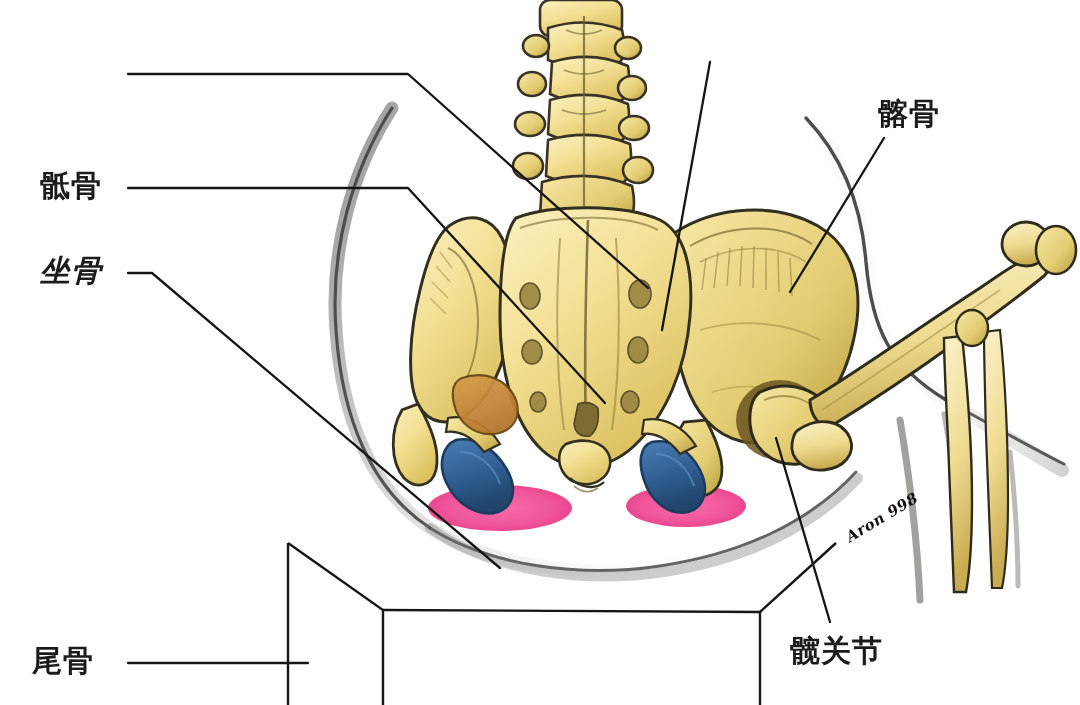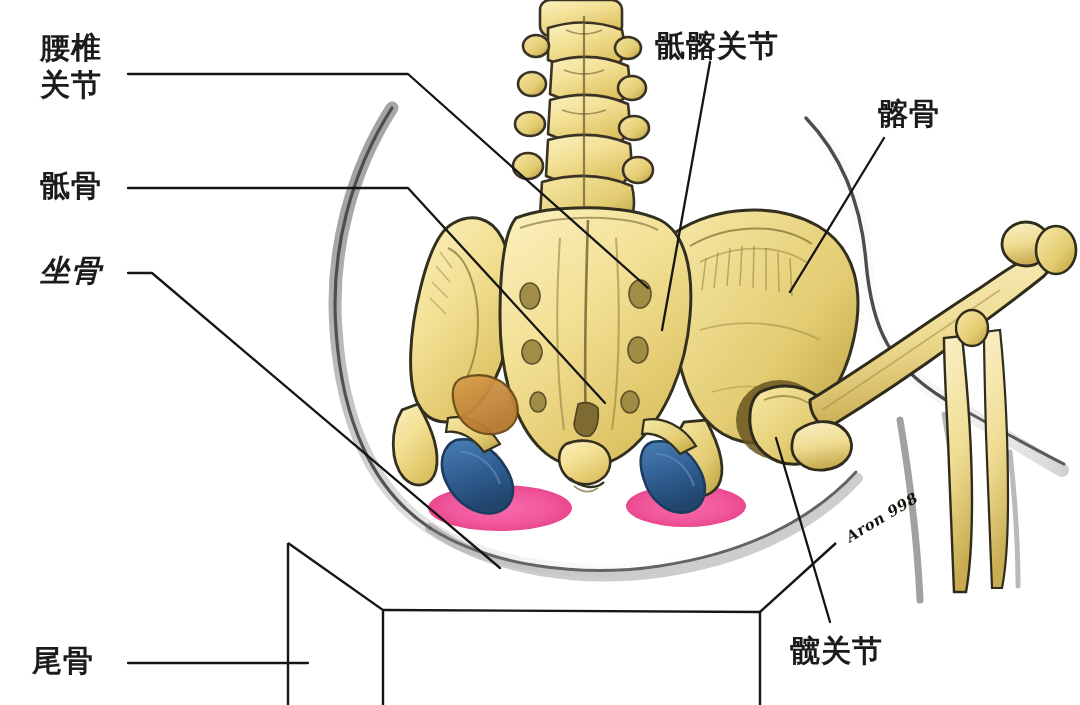--- a/index.html
+++ b/index.html
@@ -254,30 +254,27 @@
   <svg class="layer" viewBox="0 0 1080 705" fill="none" stroke="#151515" stroke-width="2.3" stroke-linecap="round" stroke-linejoin="round">
     <path d="M 128 74 L 408 74 L 648 288"></path>
     <path d="M 128 188 L 408 188 L 605 403"></path>
     <path d="M 128 273 L 152 273 L 500 568"></path>
     <path d="M 128 663 L 308 663"></path>
     <path d="M 710 62 L 662 330"></path>
     <path d="M 884 138 L 790 292"></path>
     <path d="M 830 622 L 776 438"></path>
   </svg>
 
-  <div class="label" style="left:40px;top:30px;">腰椎
-关节</div>
 
   <div class="label" style="left:40px;top:168px;">骶骨</div>
 
   <div class="label" style="left:40px;top:253px;font-style:italic;">坐骨</div>
 
   <div class="label" style="left:32px;top:643px;">尾骨</div>
 
-  <div class="label" style="left:655px;top:28px;">骶髂关节</div>
 
   <div class="label" style="left:878px;top:96px;">髂骨</div>
 
   <div class="label" style="left:790px;top:633px;text-align:center;">髋关节</div>
 
   <div class="sig" style="left:852px;top:528px;">Aron 998</div>
 
 </div>
 
 </body></html>

